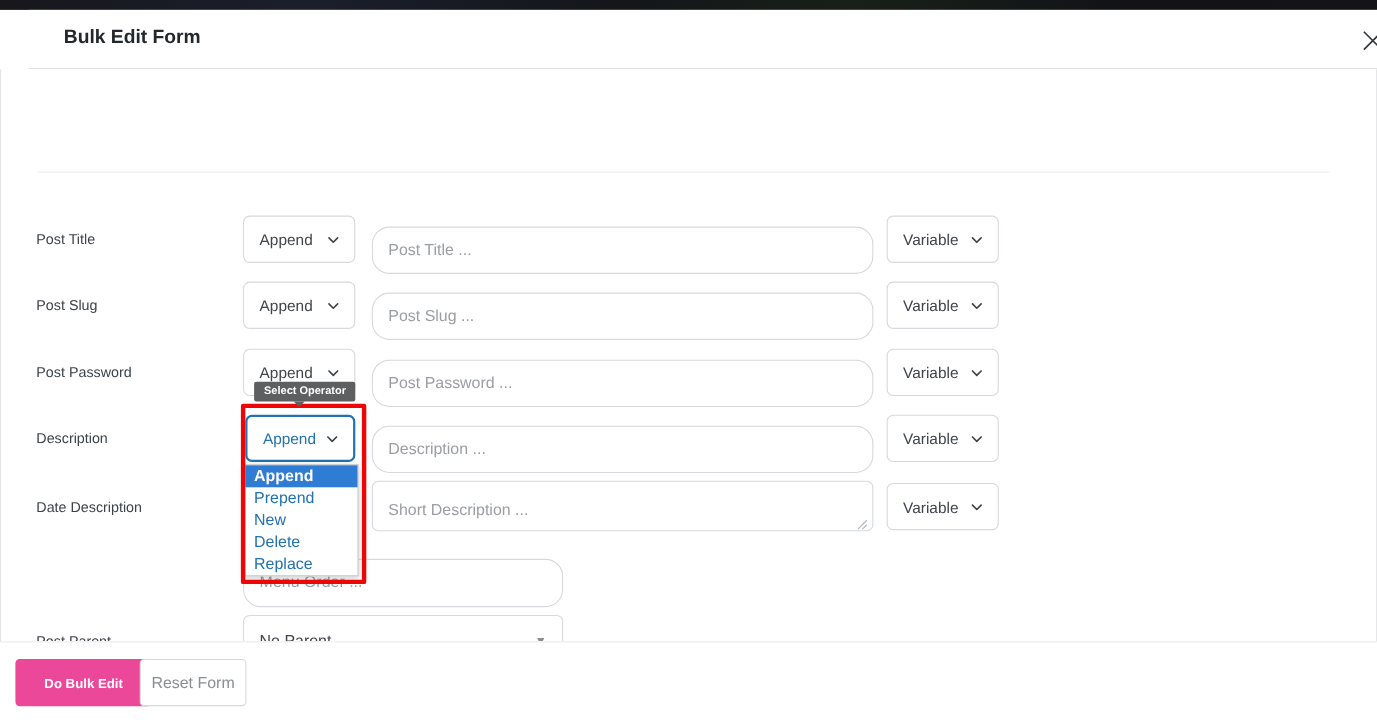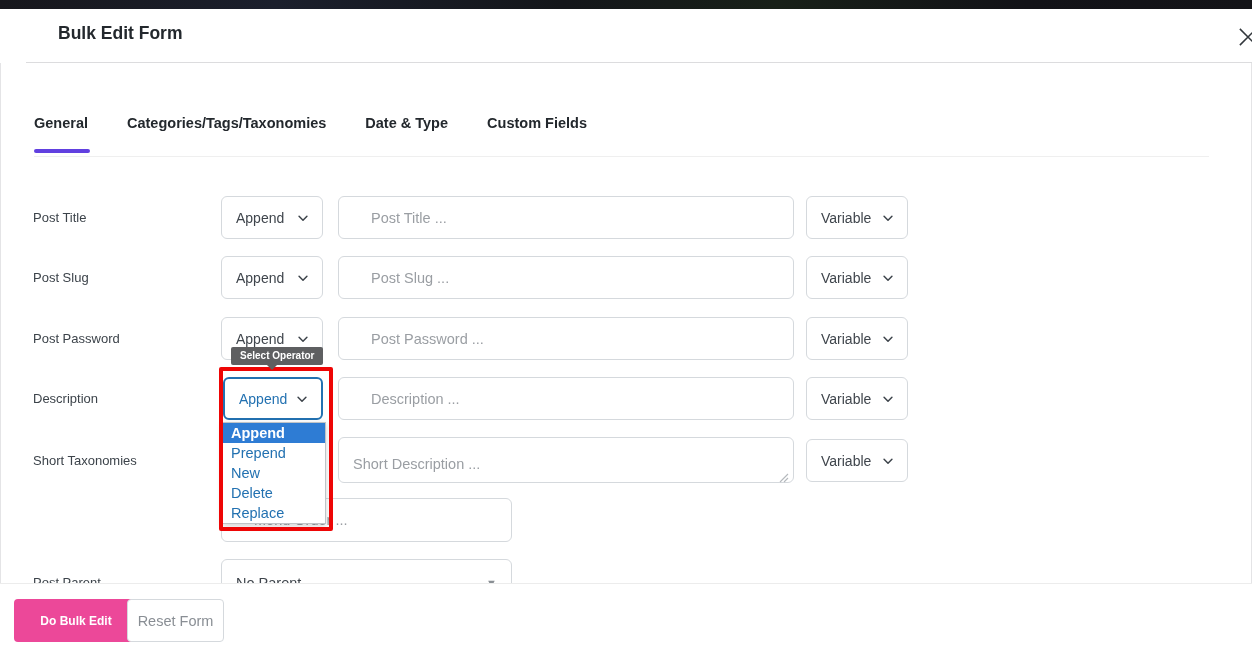--- a/index.html
+++ b/index.html
@@ -44,22 +44,22 @@
   .op-select, .var-select {
     position:absolute; top:0; width:102px; height:43px; background:#fff;
     border:1px solid #d5d9dd; border-radius:6px; cursor:pointer;
     display:flex; align-items:center; justify-content:space-between; padding:0 12px 0 14px;
   }
   .op-select { left:220px; }
   .var-select { left:805px; }
   .op-select .sel-text, .var-select .sel-text { font-size:14px; color:#3f454c; }
   .chev { display:flex; align-items:center; }
   .text-input {
-    position:absolute; left:337px; top:0; width:456px; height:43px;
-    border:1px solid #d5d9dd; border-radius:6px; padding:0 32px;
+    position:absolute; left:337px; top:10px; width:456px; height:43px;
+    border:1px solid #d5d9dd; border-radius:16px; padding:0 14px;
     font-size:14.5px; color:#3c434a; font-family:"Liberation Sans","DejaVu Sans",sans-serif; outline:none;
   }
   .text-input::placeholder, .ta-input::placeholder { color:#9a9ea3; opacity:1; }
   .ta-input {
     position:absolute; left:337px; top:0; width:456px; height:46px;
     border:1px solid #d5d9dd; border-radius:6px; padding:18px 14px 0 14px;
     font-size:14.5px; color:#3c434a; font-family:"Liberation Sans","DejaVu Sans",sans-serif;
     outline:none; resize:none;
   }
   .resize-handle { position:absolute; left:778px; top:32px; pointer-events:none; }
@@ -129,35 +129,20 @@
       <span>
         <svg width="26" height="26" viewBox="0 0 24 24">
             <path d="M4.5 4.5l15 15M19.5 4.5l-15 15" stroke="#32373c" stroke-width="1.4" fill="none"></path>
           </svg>
       </span>
     </button>
   </div>
 
   <div class="modal-body">
 
-    <div class="tabs">
-      <div class="tab">
-        <span>General</span>
-        <span class="tab-underline"></span>
-      </div>
-      <div class="tab">
-        <span>Categories/Tags/Taxonomies</span>
-      </div>
-      <div class="tab">
-        <span>Date &amp; Type</span>
-      </div>
-      <div class="tab">
-        <span>Custom Fields</span>
-      </div>
-    </div>
     <div class="tabs-divider"></div>
 
     <div class="row" style="top:133px">
       <div class="row-label">Post Title</div>
       <div class="op-select">
         <span class="sel-text">Append</span>
         <span class="chev">
             <svg width="14" height="14" viewBox="0 0 16 16">
               <path d="M3.5 6l4.5 4.5L12.5 6" fill="none" stroke="#3c434a" stroke-width="1.7" stroke-linecap="round" stroke-linejoin="round"></path>
             </svg>
@@ -231,21 +216,21 @@
         <span class="sel-text">Variable</span>
         <span class="chev">
             <svg width="14" height="14" viewBox="0 0 16 16">
               <path d="M3.5 6l4.5 4.5L12.5 6" fill="none" stroke="#3c434a" stroke-width="1.7" stroke-linecap="round" stroke-linejoin="round"></path>
             </svg>
           </span>
       </div>
     </div>
 
     <div class="row" style="top:374px;height:46px">
-      <div class="row-label">Short Taxonomies</div>
+      <div class="row-label">Date Description</div>
       <textarea class="ta-input" placeholder="Short Description ..." style=""></textarea>
       <span class="resize-handle">
         <svg width="10" height="10" viewBox="0 0 10 10">
             <path d="M9 1L1 9M9 5L5 9" stroke="#b5b9bd" stroke-width="1.1" fill="none"></path>
           </svg>
       </span>
       <div class="var-select" style="top:2px">
         <span class="sel-text">Variable</span>
         <span class="chev">
             <svg width="14" height="14" viewBox="0 0 16 16">

